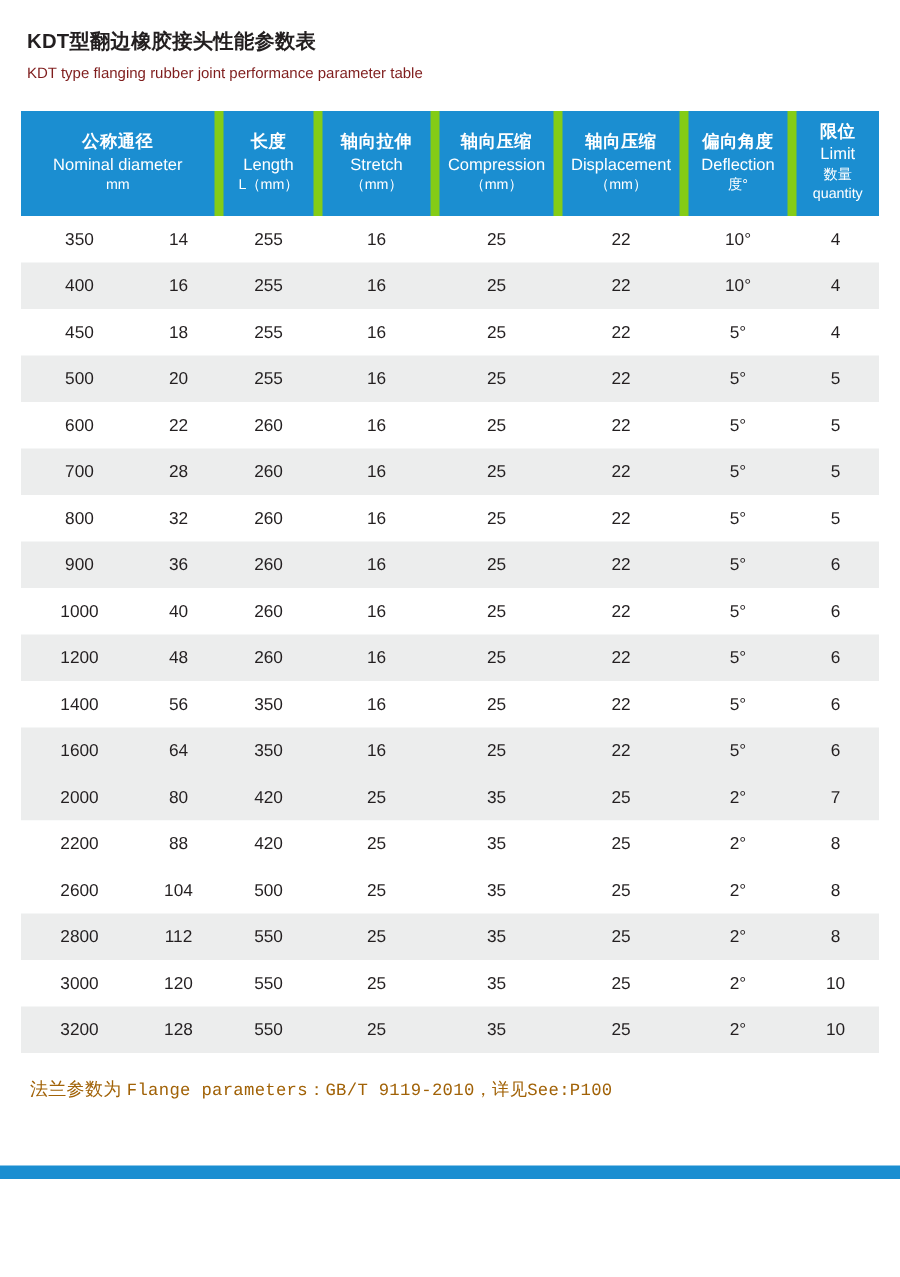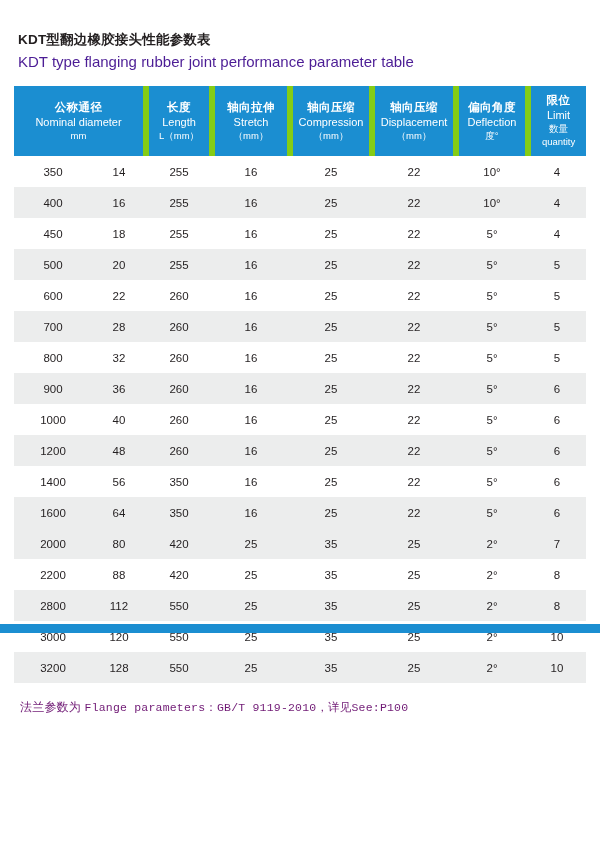--- a/index.html
+++ b/index.html
@@ -10,38 +10,38 @@
     width: 600px;
     height: 851px;
     background: #ffffff;
     font-family: "Liberation Sans", sans-serif;
     color: #231f20;
     overflow: hidden;
   }
   .page {
     position: relative;
     width: 600px;
-    height: 633px;
+    height: 786px;
     box-sizing: border-box;
-    padding: 16px 14px;
+    padding: 4px 14px;
   }
   .title-block {
     padding-top: 14px;
     padding-left: 4px;
   }
   .title-cn {
     font-size: 13.5px;
     font-weight: bold;
     color: #231f20;
     letter-spacing: 0.2px;
     line-height: 20px;
   }
   .title-en {
-    font-size: 15px;
-    color: #4c1d95;
+    font-size: 10px;
+    color: #7f1d1d;
     line-height: 20px;
     margin-top: 2px;
   }
   table.param {
     margin-top: 14px;
     width: 572px;
     border-collapse: collapse;
     table-layout: fixed;
   }
   table.param thead th {
@@ -82,21 +82,21 @@
   table.param tbody tr.odd td {
     background: #ffffff;
   }
   table.param tbody tr.even td {
     background: #eceded;
   }
   .footer-note {
     margin-top: 16px;
     padding-left: 6px;
     font-size: 12px;
-    color: #701a75;
+    color: #a16207;
     letter-spacing: 0.2px;
   }
   .footer-note .mono {
     font-family: "Liberation Mono", monospace;
     font-size: 11.5px;
   }
   .bottom-bar {
     position: absolute;
     left: 0;
     bottom: 0;
@@ -299,20 +299,30 @@
         <tr class="odd">
           <td>2200</td>
           <td>88</td>
           <td>420</td>
           <td>25</td>
           <td>35</td>
           <td>25</td>
           <td>2°</td>
           <td>8</td>
         </tr>
+        <tr class="odd">
+          <td>2600</td>
+          <td>104</td>
+          <td>500</td>
+          <td>25</td>
+          <td>35</td>
+          <td>25</td>
+          <td>2°</td>
+          <td>8</td>
+        </tr>
         <tr class="even">
           <td>2800</td>
           <td>112</td>
           <td>550</td>
           <td>25</td>
           <td>35</td>
           <td>25</td>
           <td>2°</td>
           <td>8</td>
         </tr>

